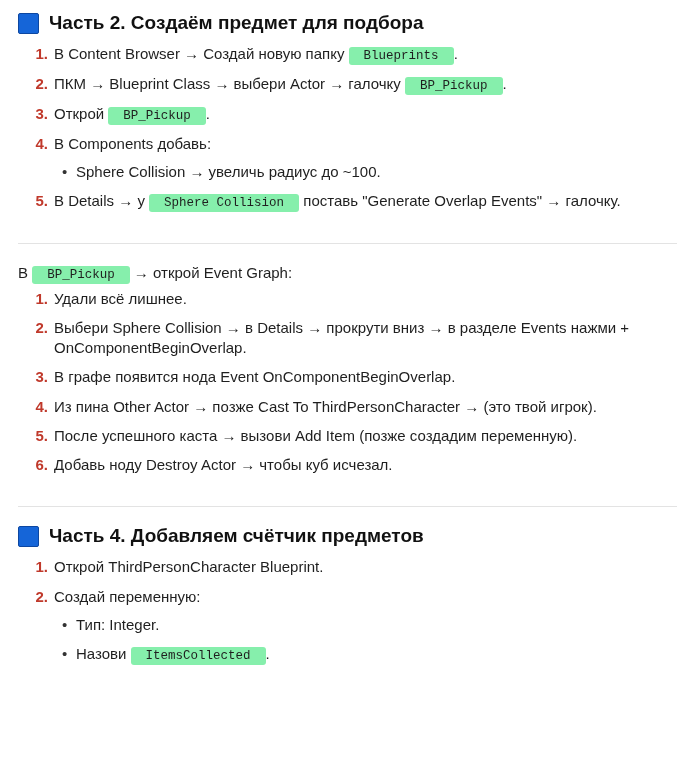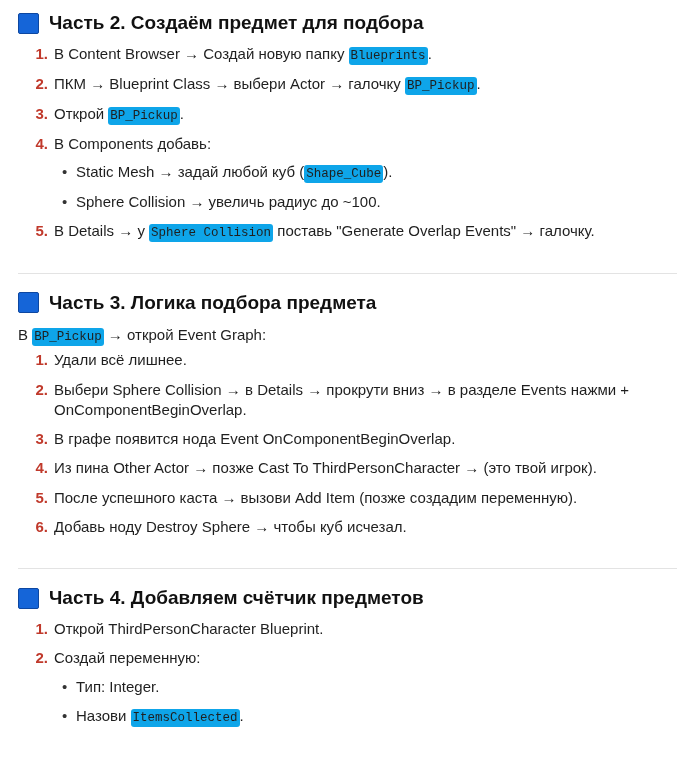--- a/index.html
+++ b/index.html
@@ -87,23 +87,23 @@
     color: #333;
     font-size: 15px;
   }
   .intro-line {
     margin: 2px 0 4px 0;
     line-height: 1.4;
   }
   code, .code {
     font-family: "Liberation Mono", monospace;
     font-size: 12.5px;
-    background: #0ea5e9;
+    background: #86efac;
     border-radius: 3px;
-    padding: 2px 2px;
+    padding: 2px 15px;
     color: #1f1f1f;
     white-space: nowrap;
   }
   b, strong {
     font-weight: normal;
   }
 </style>
 </head>
 <body>
 
@@ -111,40 +111,35 @@
     <div class="section">
       <div class="sec-head">
         <span class="sq-icon"></span>
         <span class="sec-title">Часть 2. Создаём предмет для подбора</span>
       </div>
       <ol class="steps">
         <li><span>В </span><b>Content Browser</b><span> → Создай новую папку </span><code>Blueprints</code><span>.</span></li>
         <li><span>ПКМ → </span><b>Blueprint Class</b><span> → выбери </span><b>Actor</b><span> → галочку </span><code>BP_Pickup</code><span>.</span></li>
         <li><span>Открой </span><code>BP_Pickup</code><span>.</span></li>
         <li><span>В </span><b>Components</b><span> добавь:</span><ul class="bullets">
-            <li><b>Static Mesh</b><span> → задай любой куб (</span><code>Shape_Cube</code><span>).</span></li>
             <li><b>Sphere Collision</b><span> → увеличь радиус до ~100.</span></li>
           </ul></li>
         <li><span>В </span><b>Details</b><span> → у </span><code>Sphere Collision</code><span> поставь "</span><b>Generate Overlap Events</b><span>" → </span><b>галочку</b><span>.</span></li>
       </ol>
     </div>
     <hr class="divider">
     <div class="section">
-      <div class="sec-head">
-        <span class="sq-icon"></span>
-        <span class="sec-title">Часть 3. Логика подбора предмета</span>
-      </div>
       <div class="intro-line"><span>В </span><code>BP_Pickup</code><span> → открой </span><b>Event Graph</b><span>:</span></div>
       <ol class="steps">
         <li><span>Удали всё лишнее.</span></li>
         <li><span>Выбери </span><b>Sphere Collision</b><span> → в </span><b>Details</b><span> → прокрути вниз → в разделе </span><b>Events</b><span> нажми + </span><b>OnComponentBeginOverlap</b><span>.</span></li>
         <li><span>В графе появится нода </span><b>Event OnComponentBeginOverlap</b><span>.</span></li>
         <li><span>Из пина </span><b>Other Actor</b><span> → позже </span><b>Cast To ThirdPersonCharacter</b><span> → (это твой игрок).</span></li>
         <li><span>После успешного каста → вызови </span><b>Add Item</b><span> (позже создадим переменную).</span></li>
-        <li><span>Добавь ноду </span><b>Destroy Sphere</b><span> → чтобы куб исчезал.</span></li>
+        <li><span>Добавь ноду </span><b>Destroy Actor</b><span> → чтобы куб исчезал.</span></li>
       </ol>
     </div>
     <hr class="divider">
     <div class="section">
       <div class="sec-head">
         <span class="sq-icon"></span>
         <span class="sec-title">Часть 4. Добавляем счётчик предметов</span>
       </div>
       <ol class="steps">
         <li><span>Открой </span><b>ThirdPersonCharacter Blueprint</b><span>.</span></li>

